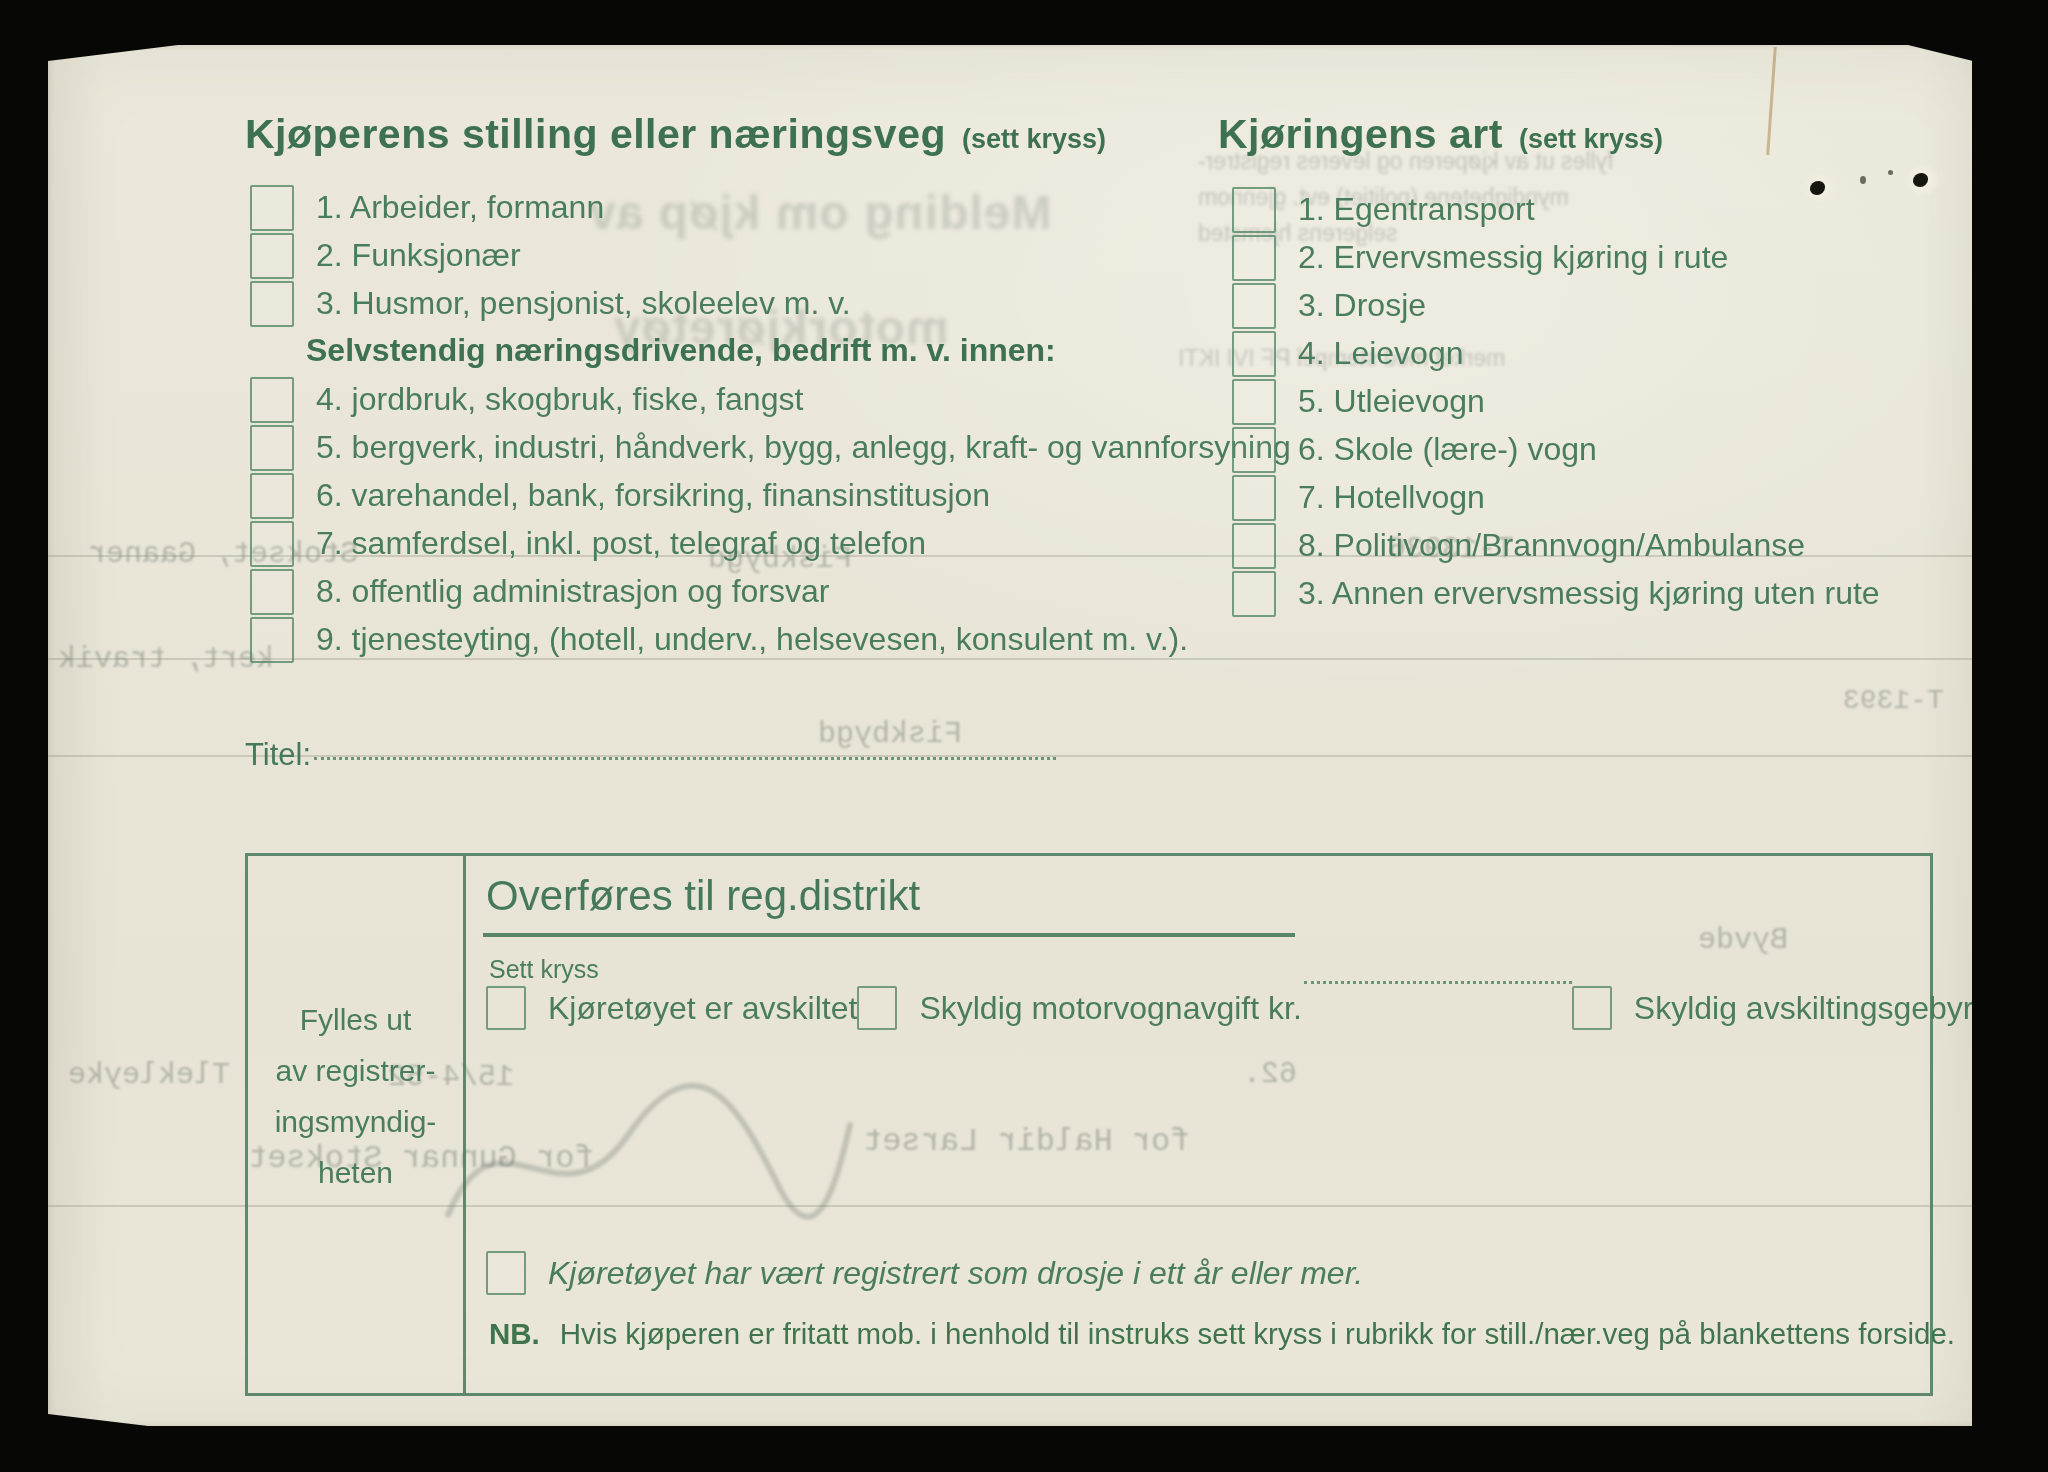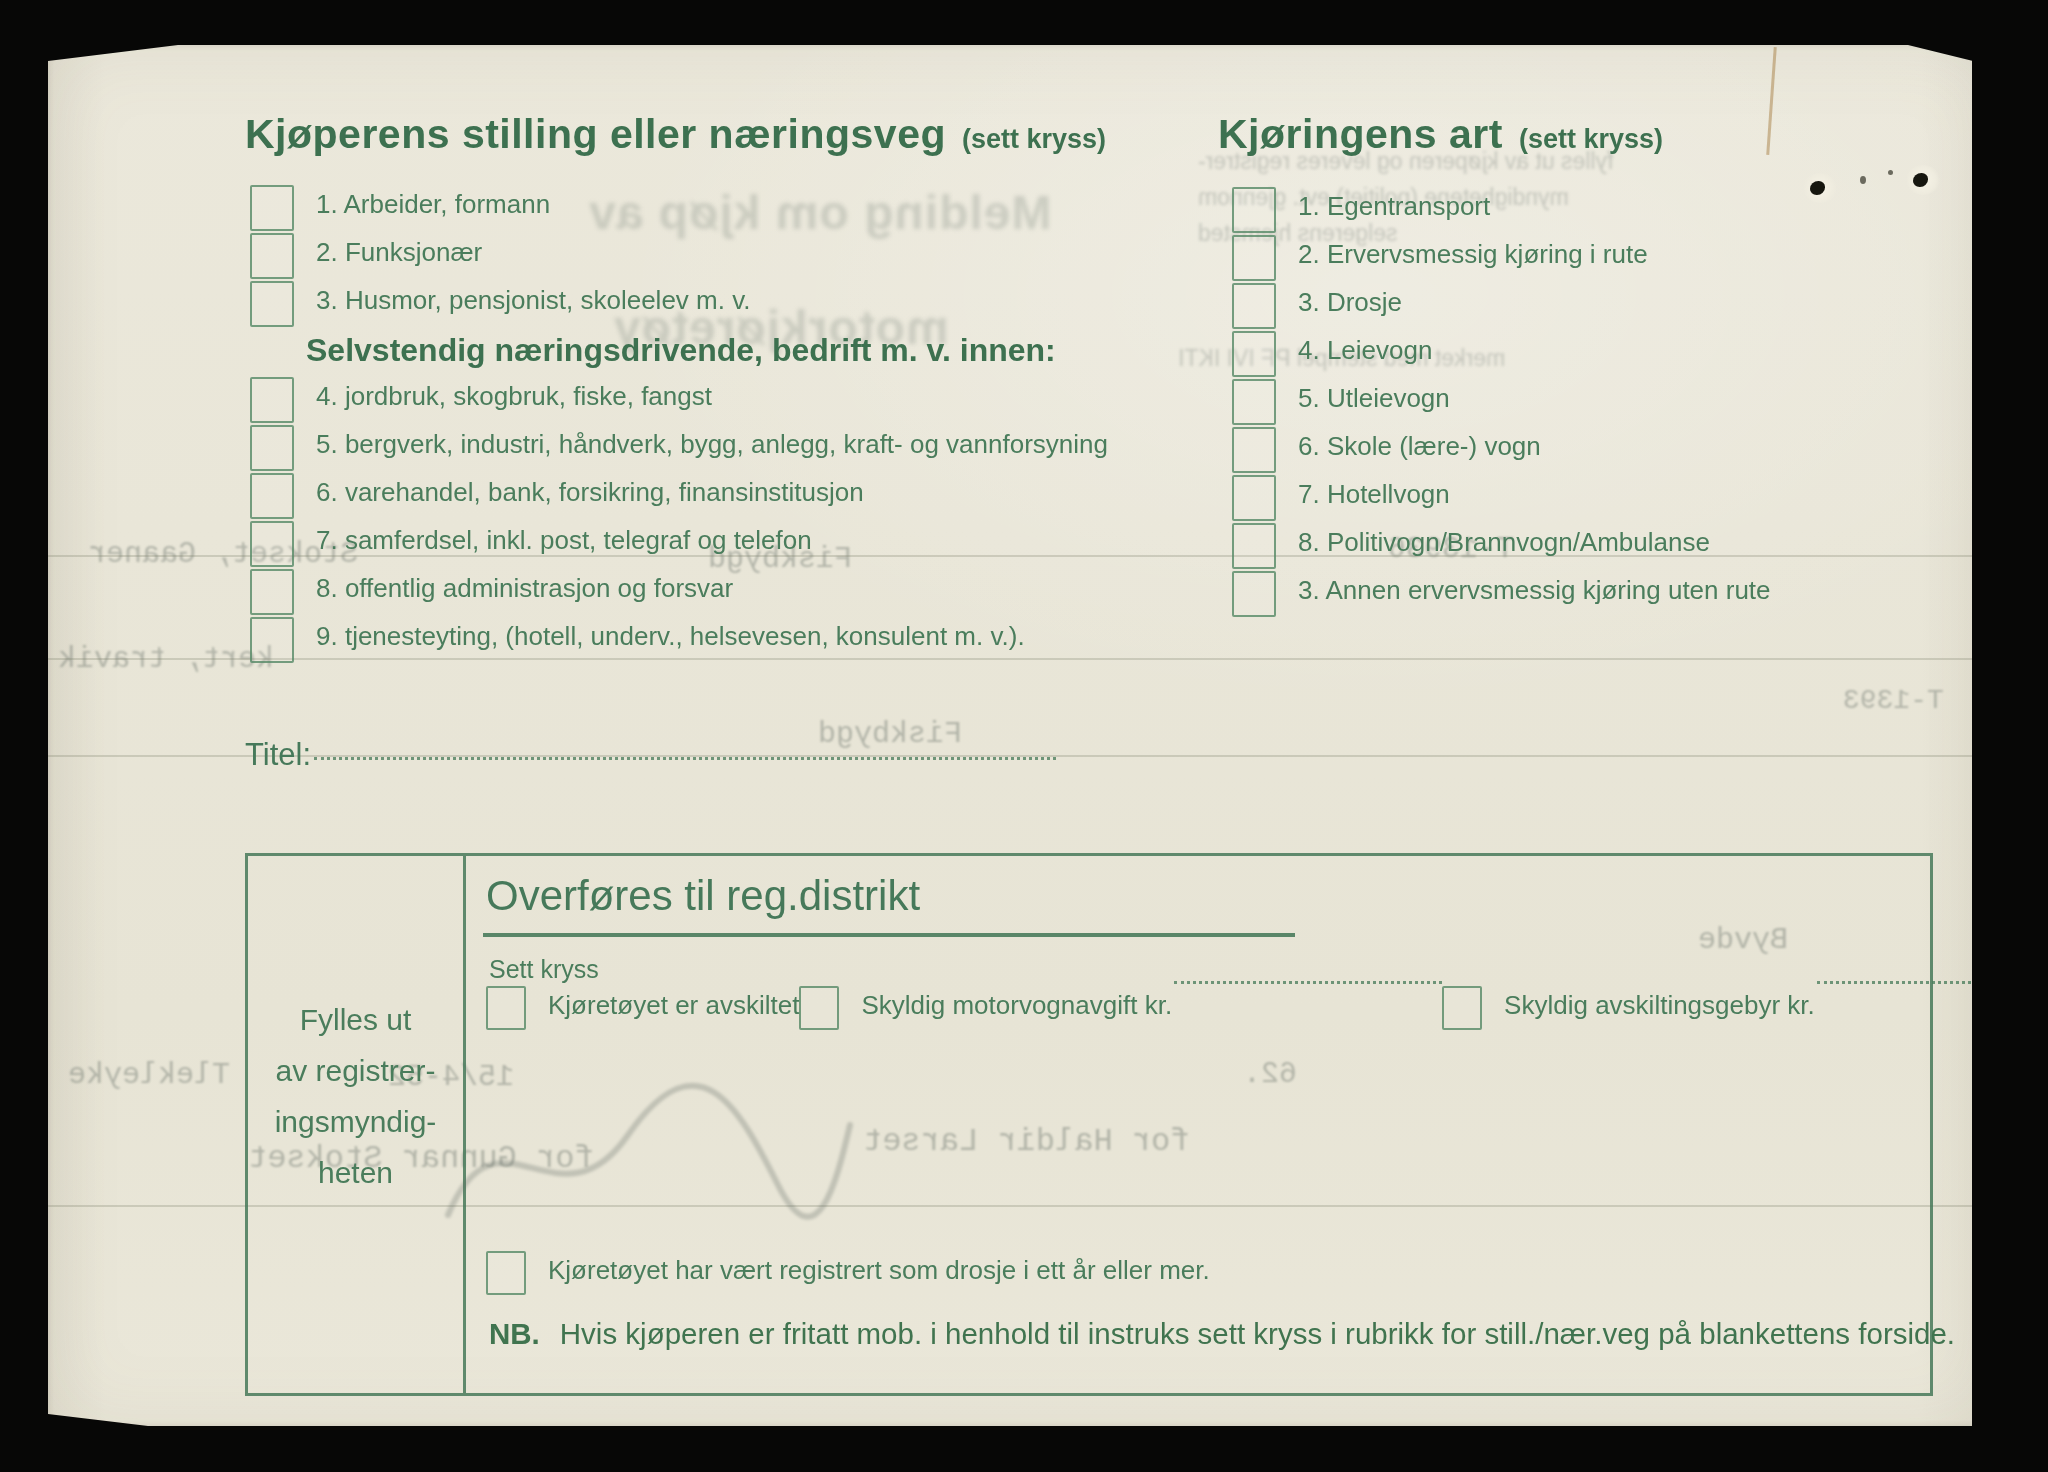--- a/index.html
+++ b/index.html
@@ -15,40 +15,40 @@
   .tear{position:absolute;background:#070706;}
   .fold{position:absolute;left:0;width:100%;height:2px;background:rgba(125,128,106,.28);}
 
   .head{position:absolute;font-weight:bold;font-size:41px;color:#3d7150;letter-spacing:.5px;white-space:nowrap;}
   .head .hint{font-size:27px;font-weight:bold;margin-left:16px;letter-spacing:0;}
 
   .list{position:absolute;display:flex;flex-direction:column;}
   .row{display:flex;align-items:flex-start;height:42px;margin-bottom:6px;}
   .cb{width:40px;height:42px;border:2.5px solid rgba(85,136,101,.80);border-radius:2px;flex:0 0 auto;
       background:rgba(255,255,255,.06);}
-  .row .lbl{margin-left:22px;font-size:26px;color:#4a7d5c;padding-top:4px;white-space:nowrap;}
+  .row .lbl{margin-left:22px;font-size:32px;color:#4a7d5c;padding-top:4px;white-space:nowrap;}
   .subhead{font-weight:bold;font-size:32px;color:#3d7150;margin:3px 0 9px 56px;height:36px;white-space:nowrap;}
 
   .titel-row{position:absolute;left:197px;top:692px;font-size:31px;color:#46795a;white-space:nowrap;}
   .leader{display:inline-block;border-bottom:3.5px dotted rgba(74,125,92,.78);transform:translateY(-5px);}
   .titel-leader{width:742px;margin-left:3px;}
 
   .reg-box{position:absolute;left:197px;top:808px;width:1682px;height:537px;
            border:3px solid rgba(70,121,89,.85);}
   .reg-divider{position:absolute;left:215px;top:0;width:2.5px;height:100%;background:rgba(70,121,89,.85);}
   .side-label{position:absolute;left:0;top:138px;width:215px;text-align:center;
               font-size:30px;line-height:51px;color:#4a7d5c;}
   .transfer{position:absolute;left:238px;top:16px;font-size:42px;color:#46795a;white-space:nowrap;}
   .inner-rule{position:absolute;left:235px;top:77px;width:812px;height:3.5px;background:rgba(70,121,89,.88);}
   .settkryss{position:absolute;left:241px;top:99px;font-size:25px;color:#4a7d5c;text-align:right;}
   .box-checks{position:absolute;left:238px;top:130px;display:flex;flex-direction:row;}
   .box-checks .row,.drosje .row{height:40px;margin-bottom:17px;}
   .box-checks .cb,.drosje .cb{width:36px;height:40px;}
   .kr-leader{width:268px;margin-left:2px;}
-  .drosje{position:absolute;left:238px;top:395px;}
+  .drosje{position:absolute;left:238px;top:395px;font-style:italic;}
   .nb{position:absolute;left:241px;top:461px;font-size:29.5px;color:#40744f;white-space:nowrap;}
   .nb .nb-pre{font-weight:bold;margin-right:20px;}
 
   .ghost{position:absolute;transform:scaleX(-1);white-space:nowrap;
          color:rgba(104,114,106,.38);filter:blur(1.2px);}
   .g-big{font-weight:bold;color:rgba(128,138,128,.30);filter:blur(2px);letter-spacing:1px;}
   .g-small{color:rgba(112,122,114,.33);filter:blur(1.4px);}
   .g-typed{font-family:"Liberation Mono","DejaVu Sans Mono",monospace;color:rgba(97,107,101,.40);}
 
   .pinhole{position:absolute;width:34px;height:30px;border-radius:50%;

